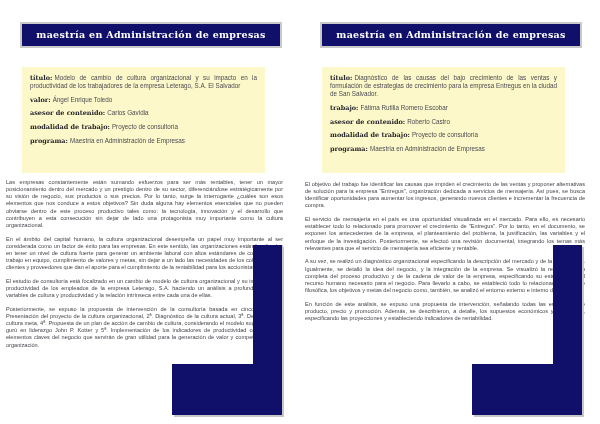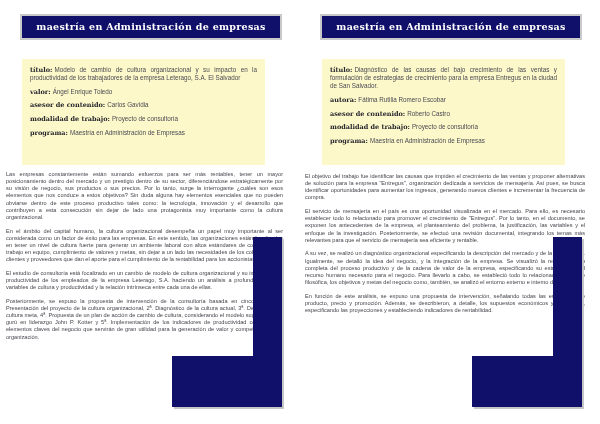--- a/index.html
+++ b/index.html
@@ -1,20 +1,20 @@
 <!DOCTYPE html>
 <html><head>
 <meta charset="utf-8">
 <style>
   html,body{margin:0;padding:0;background:#ffffff;}
   .canvas{
     position:relative;width:600px;height:424px;background:#ffffff;overflow:hidden;
     font-family:"Liberation Sans",sans-serif;
   }
-  .page{position:absolute;top:0;width:300px;height:308px;}
+  .page{position:absolute;top:8px;width:300px;height:308px;}
   .page-left{left:0;}
   .page-right{left:300px;}
 
   
   .banner{
     position:absolute;left:20px;top:14px;width:258px;height:22px;
     background:#10106b;border:2px solid #c9c9c9;box-sizing:content-box;
     z-index:3;text-align:center;
   }
   .banner-title{
@@ -107,21 +107,21 @@
 
     <div class="banner">
       <span class="banner-title">maestría en Administración de empresas</span>
     </div>
 
     <div class="infobox">
       <p class="field">
         <span class="field-label">título:</span><span class="field-value">Diagnóstico de las causas del bajo crecimiento de las ventas y formulación de estrategias de crecimiento para la empresa Entregus en la ciudad de San Salvador.</span>
       </p>
       <p class="field">
-        <span class="field-label">autora:</span><span class="field-value">Fátima Rutilia Romero Escobar</span>
+        <span class="field-label">trabajo:</span><span class="field-value">Fátima Rutilia Romero Escobar</span>
       </p>
       <p class="field">
         <span class="field-label">asesor de contenido:</span><span class="field-value">Roberto Castro</span>
       </p>
       <p class="field">
         <span class="field-label">modalidad de trabajo:</span><span class="field-value">Proyecto de consultoría</span>
       </p>
       <p class="field">
         <span class="field-label">programa:</span><span class="field-value">Maestría en Administración de Empresas</span>
       </p>

